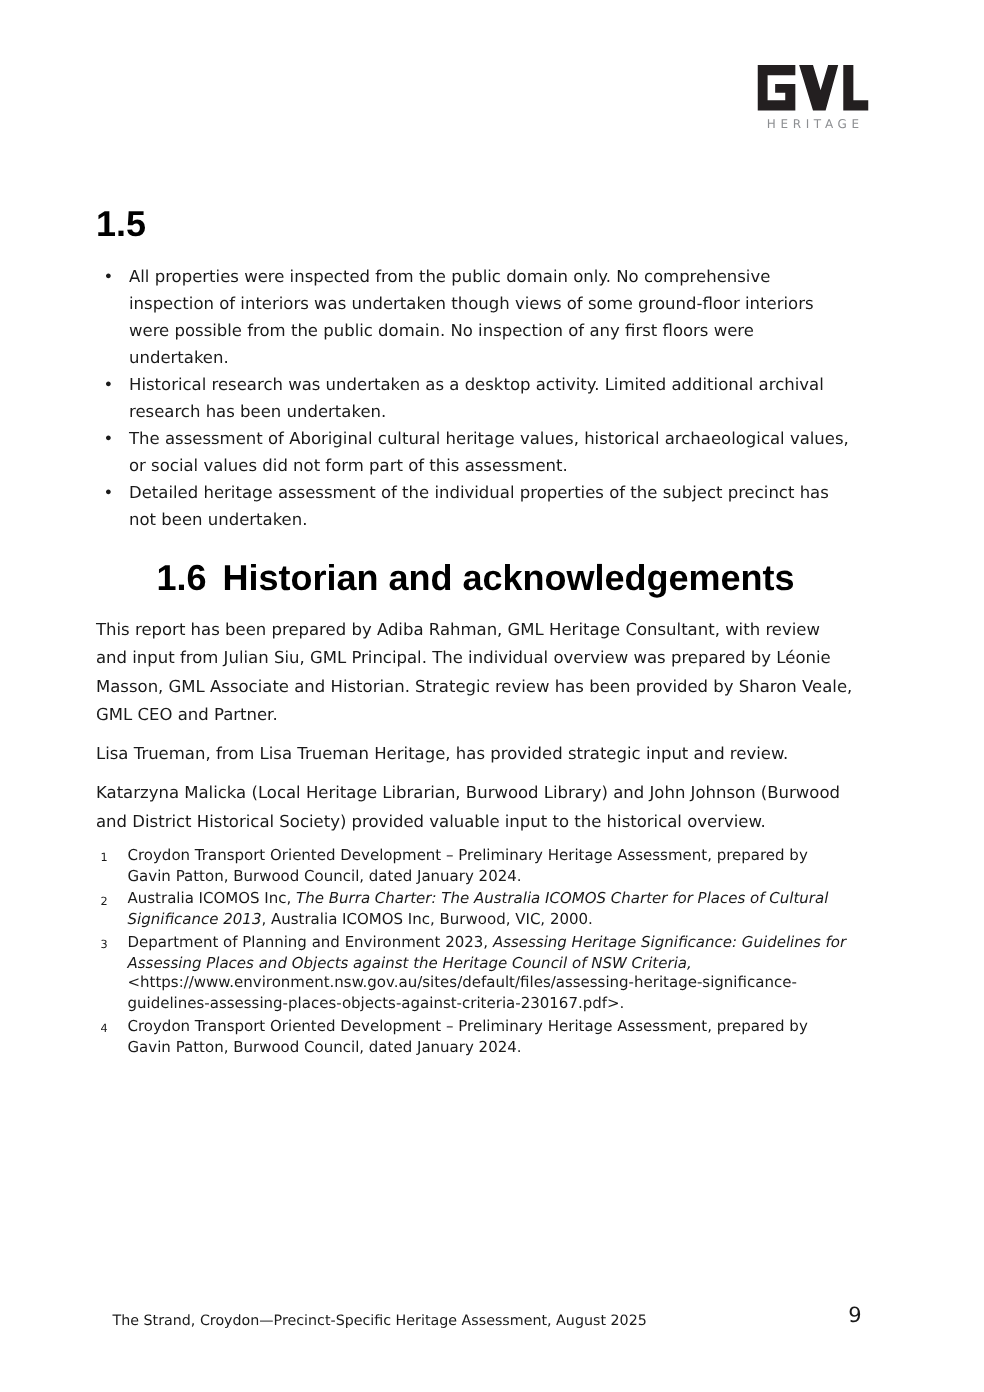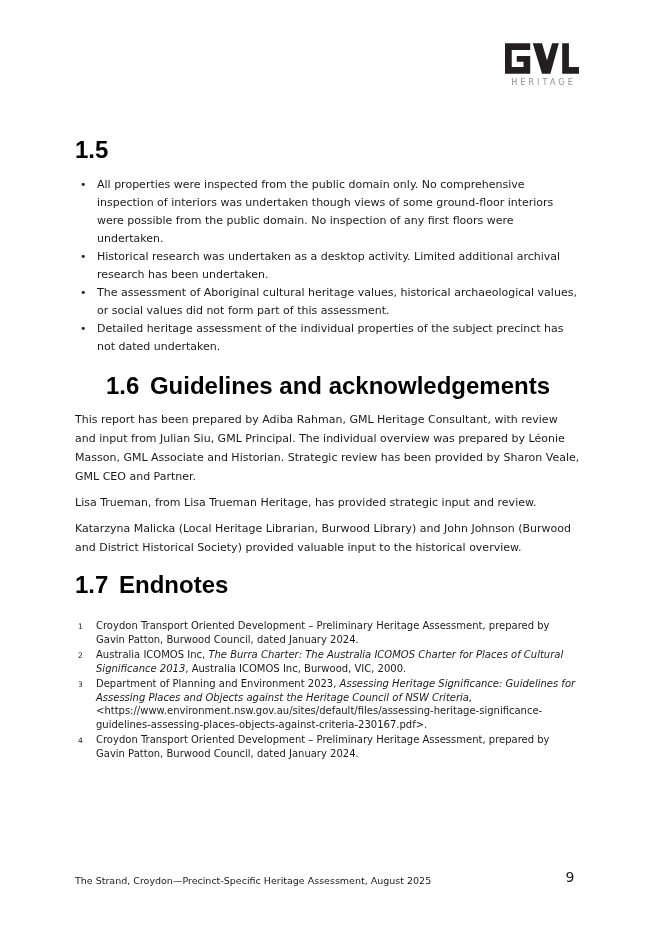--- a/index.html
+++ b/index.html
@@ -28,21 +28,21 @@
     letter-spacing: 3.1px;
     padding-left: 3px; 
     color: #8d8f92;
     font-family: "DejaVu Sans", sans-serif;
     white-space: nowrap;
   }
 
   
   .content {
     position: absolute;
-    left: 75px;
+    left: 64px;
     top: 136px;
     width: 506px;
   }
   .sec-h {
     display: flex;
     font-family: "Liberation Sans", sans-serif;
     font-weight: 700;
     font-size: 24px;
     line-height: 28px;
     color: #000000;
@@ -127,33 +127,29 @@
 
   <div class="content">
     <div id="sections">
         <div class="sec-h">
           <span class="sec-num">1.5</span>
         </div>
         <ul class="bullets">
           <li>All properties were inspected from the public domain only. No comprehensive inspection of interiors was undertaken though views of some ground-floor interiors were possible from the public domain. No inspection of any first floors were undertaken.</li>
           <li>Historical research was undertaken as a desktop activity. Limited additional archival research has been undertaken.</li>
           <li>The assessment of Aboriginal cultural heritage values, historical archaeological values, or social values did not form part of this assessment.</li>
-          <li>Detailed heritage assessment of the individual properties of the subject precinct has not dated undertaken.</li>
+          <li>Detailed heritage assessment of the individual properties of the subject precinct has not been undertaken.</li>
         </ul>
         <div class="sec-h mt16">
           <span class="sec-num">1.6</span>
-          <span class="sec-title">Guidelines and acknowledgements</span>
+          <span class="sec-title">Historian and acknowledgements</span>
         </div>
         <p class="body-p">This report has been prepared by Adiba Rahman, GML Heritage Consultant, with review and input from Julian Siu, GML Principal. The individual overview was prepared by Léonie Masson, GML Associate and Historian. Strategic review has been provided by Sharon Veale, GML CEO and Partner.</p>
         <p class="body-p">Lisa Trueman, from Lisa Trueman Heritage, has provided strategic input and review.</p>
         <p class="body-p">Katarzyna Malicka (Local Heritage Librarian, Burwood Library) and John Johnson (Burwood and District Historical Society) provided valuable input to the historical overview.</p>
-        <div class="sec-h mt14">
-          <span class="sec-num">1.7</span>
-          <span class="sec-title">Endnotes</span>
-        </div>
         <div class="endnote">
           <span class="en-num">1</span>
           <span class="en-text"><span>Croydon Transport Oriented Development – Preliminary Heritage Assessment, prepared by Gavin Patton, Burwood Council, dated January 2024.</span></span>
         </div>
         <div class="endnote">
           <span class="en-num">2</span>
           <span class="en-text"><span>Australia ICOMOS Inc, </span><span class="italic">The Burra Charter: The Australia ICOMOS Charter for Places of Cultural Significance 2013</span><span>, Australia ICOMOS Inc, Burwood, VIC, 2000.</span></span>
         </div>
         <div class="endnote">
           <span class="en-num">3</span>

